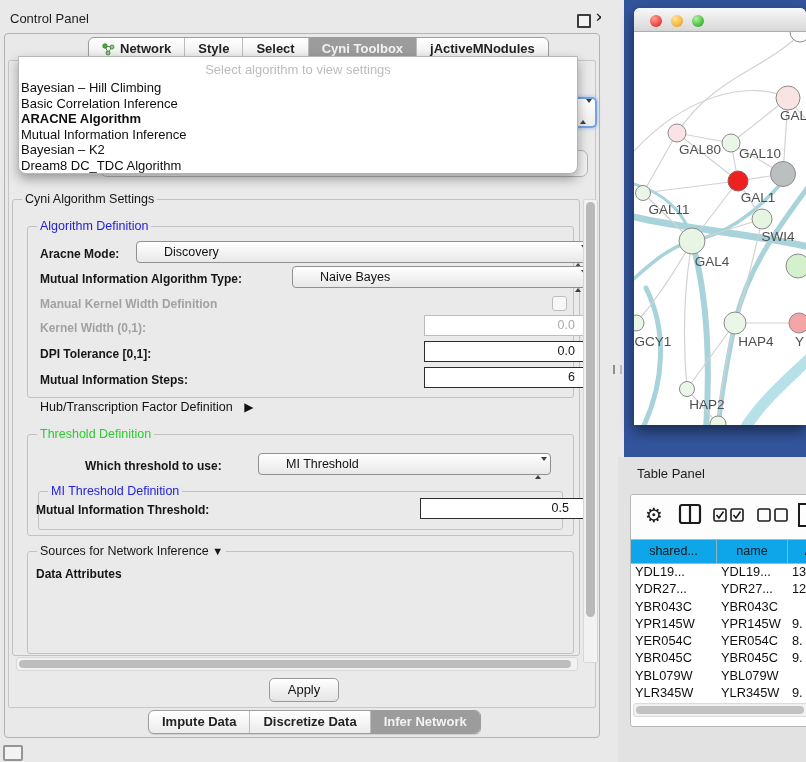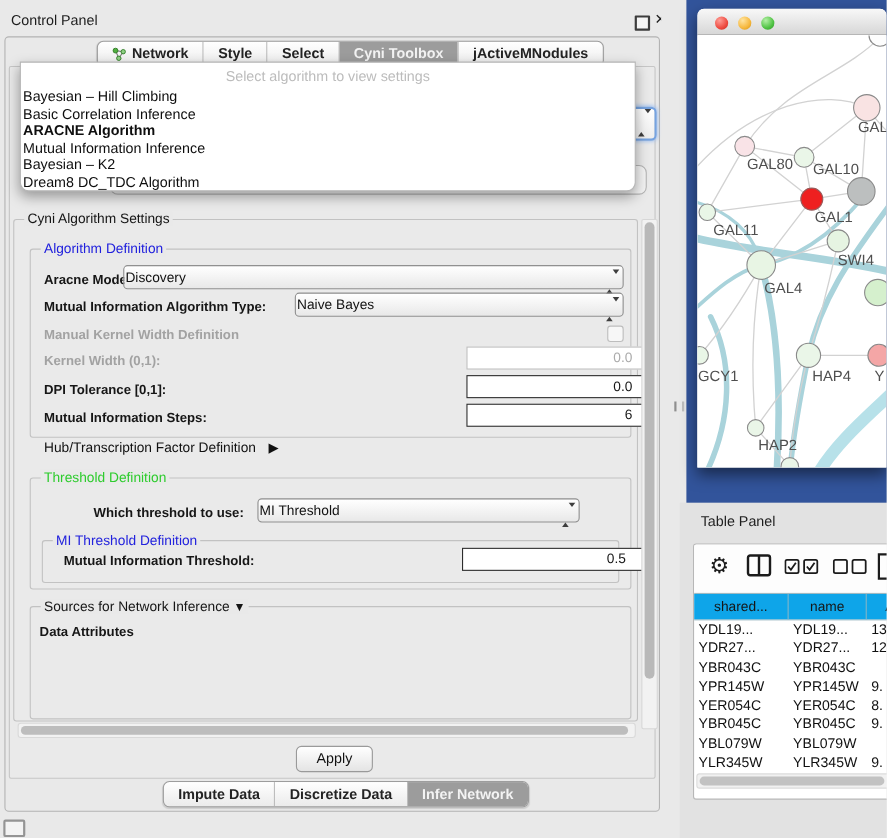--- a/index.html
+++ b/index.html
@@ -33,21 +33,21 @@
 
   
   .group{position:absolute;border:1px solid #c2c2c2;border-radius:3px;}
   .group-legend{position:absolute;top:-8px;left:9px;background:#e9e9e9;padding:0 3px;font-size:12.5px;white-space:nowrap;}
   .t-blue{color:#2222dd;} .t-green{color:#2ecc2e;}
 
   .lbl{position:absolute;font-size:12px;font-weight:bold;color:#161616;white-space:nowrap;}
   .lbl.dis{color:#a2a2a2;}
   .plain{position:absolute;font-size:12.5px;color:#111;white-space:nowrap;}
 
-  .combo{position:absolute;height:22px;border:1px solid #909090;border-radius:4px;background:linear-gradient(#ffffff,#e8e8e8);font-size:12.5px;line-height:21px;padding-left:1px;color:#111;box-sizing:border-box;}
+  .combo{position:absolute;height:22px;border:1px solid #909090;border-radius:4px;background:linear-gradient(#ffffff,#e8e8e8);font-size:12.5px;line-height:21px;padding-left:27px;color:#111;box-sizing:border-box;margin-left:24px;}
   .arrows{position:absolute;right:5px;top:4px;width:10px;}
   .tri-up{width:0;height:0;border-left:3.5px solid transparent;border-right:3.5px solid transparent;border-bottom:4.5px solid #3e3e3e;margin:0 auto 2px;}
   .tri-down{width:0;height:0;border-left:3.5px solid transparent;border-right:3.5px solid transparent;border-top:4.5px solid #3e3e3e;margin:0 auto;}
 
   .field{position:absolute;height:19px;background:#ffffff;border:1px solid #2c2c2c;font-size:12.5px;text-align:right;padding:0 17px;line-height:19px;box-sizing:content-box;}
   .field.dis{border-color:#bcbcbc;color:#ababab;}
   .checkbox{position:absolute;width:13px;height:13px;border:1px solid #bdbdbd;border-radius:3px;background:#f7f7f7;}
 
   .attr-list{position:absolute;left:44px;top:585px;width:503px;height:62px;background:#fff;}
   .attr-row{height:15.5px;background:#3b6bd5;color:#ffffff;font-size:12.5px;line-height:15.5px;padding-left:5px;width:483px;}
@@ -184,21 +184,21 @@
     <span class="group-legend t-green">Threshold Definition</span>
   </div>
   <div class="lbl" style="left:85px;top:459px;">Which threshold to use:</div>
   <div class="combo" style="left:234px;top:453px;width:293px;">
     <span>MI Threshold</span>
     <span class="arrows"><span class="tri-up"></span><span class="tri-down"></span></span>
   </div>
   <div class="group" style="left:38px;top:491px;width:523px;height:37px;">
     <span class="group-legend t-blue">MI Threshold Definition</span>
   </div>
-  <div class="lbl" style="left:58px;top:503px;">Mutual Information Threshold:</div>
+  <div class="lbl" style="left:36px;top:503px;">Mutual Information Threshold:</div>
   <div class="field" style="left:420px;top:498px;width:131px;">0.5</div>
 
   <div class="group" style="left:27px;top:551px;width:545px;height:101px;">
     <span class="group-legend">
       <span>Sources for Network Inference</span>
       <span style="font-size:11px;">▼</span>
     </span>
   </div>
   <div class="lbl" style="left:36px;top:567px;">Data Attributes</div>
 

